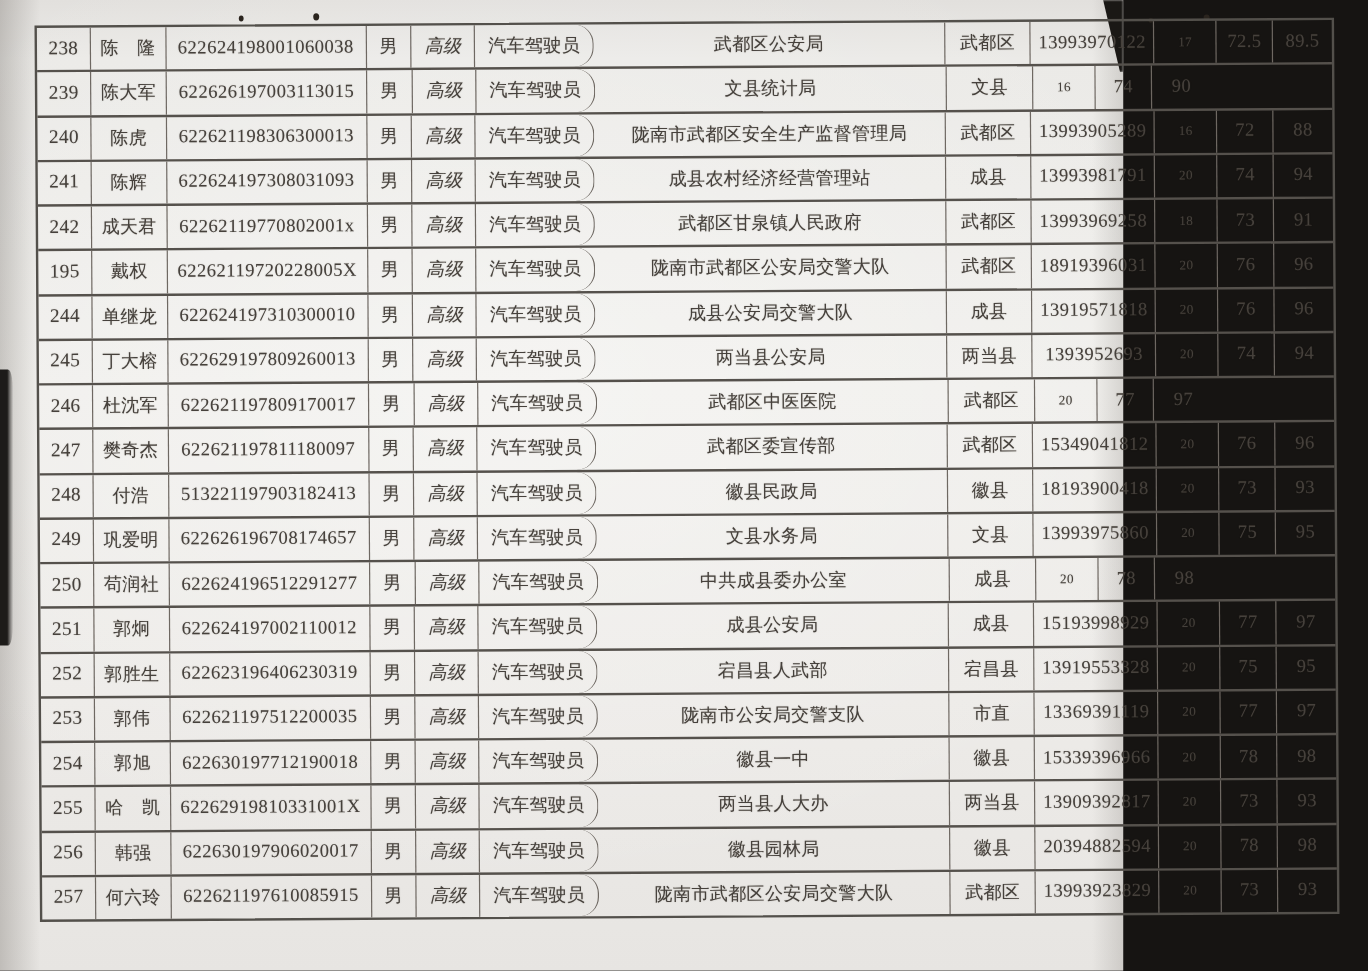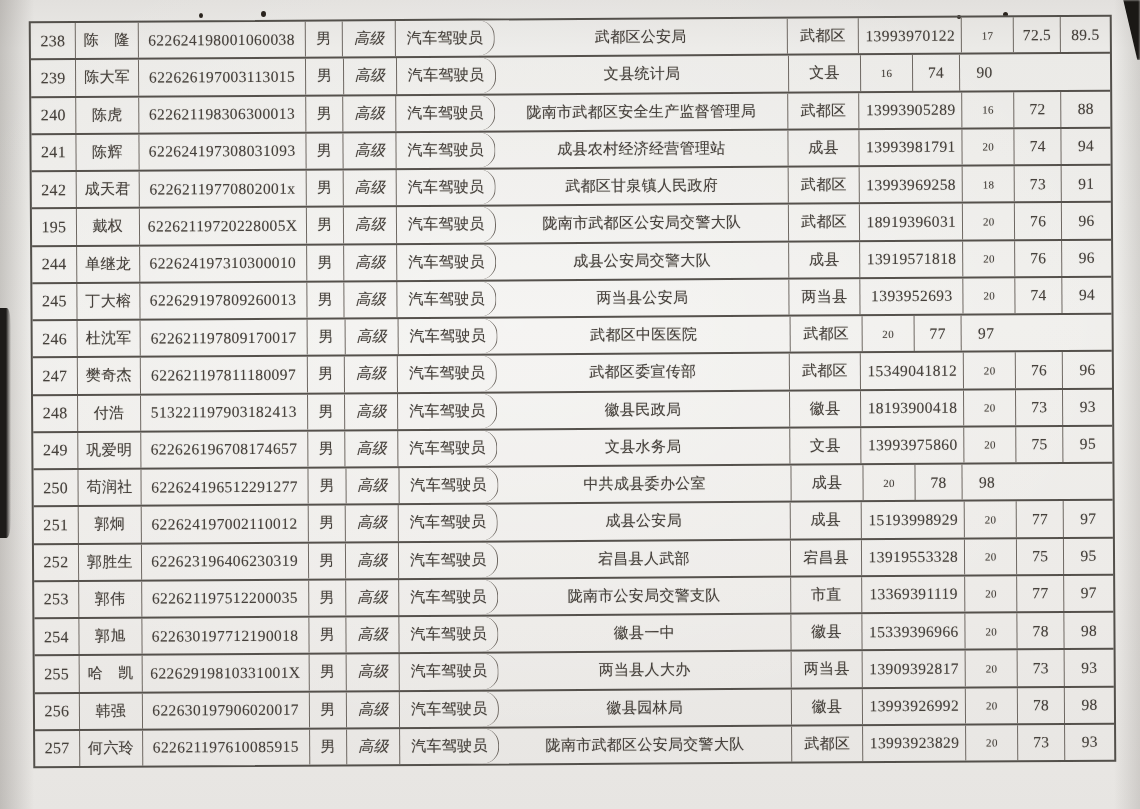--- a/index.html
+++ b/index.html
@@ -2,21 +2,21 @@
 <html><head>
 <meta charset="utf-8">
 <style>
   html, body {
     margin: 0; padding: 0;
     width: 1140px; height: 809px;
     overflow: hidden;
     background: #161412;
     font-family: "Liberation Serif", "DejaVu Serif", serif;
   }
-  .stage { position: relative; width: 1140px; height: 809px; }
+  .stage { position: relative; width: 936px; height: 809px; }
 
   .paper {
     position: absolute; inset: 0;
     background:
       radial-gradient(ellipse 900px 600px at 45% 40%, rgba(255,255,255,0.35), rgba(255,255,255,0) 70%),
       linear-gradient(180deg, #e2e0dd 0%, #ebeae7 6%, #f0efec 40%, #edebe8 72%, #e7e5e2 100%);
   }
   
   .paper::before {
     content: ""; position: absolute; left: 0; top: 0; bottom: 0; width: 34px;
@@ -366,21 +366,21 @@
 
   <div class="row">
     <div class="cell c-no">256</div>
     <div class="cell c-name">韩强</div>
     <div class="cell c-id">622630197906020017</div>
     <div class="cell c-gender">男</div>
     <div class="cell c-level">高级</div>
     <div class="cell c-occ">汽车驾驶员</div>
     <div class="cell c-unit">徽县园林局</div>
     <div class="cell c-region">徽县</div>
-    <div class="cell c-phone">13993926992</div>
+    <div class="cell c-phone">20394882594</div>
     <div class="cell c-s1">20</div>
     <div class="cell c-s2">78</div>
     <div class="cell c-s3">98</div>
   </div>
 
   <div class="row">
     <div class="cell c-no">257</div>
     <div class="cell c-name">何六玲</div>
     <div class="cell c-id">622621197610085915</div>
     <div class="cell c-gender">男</div>

